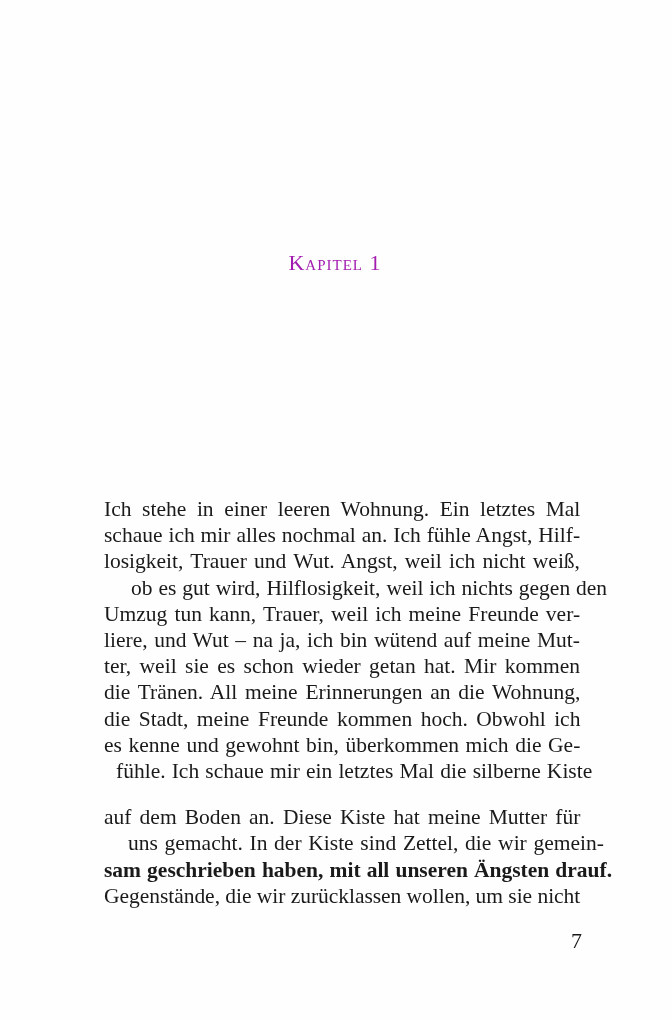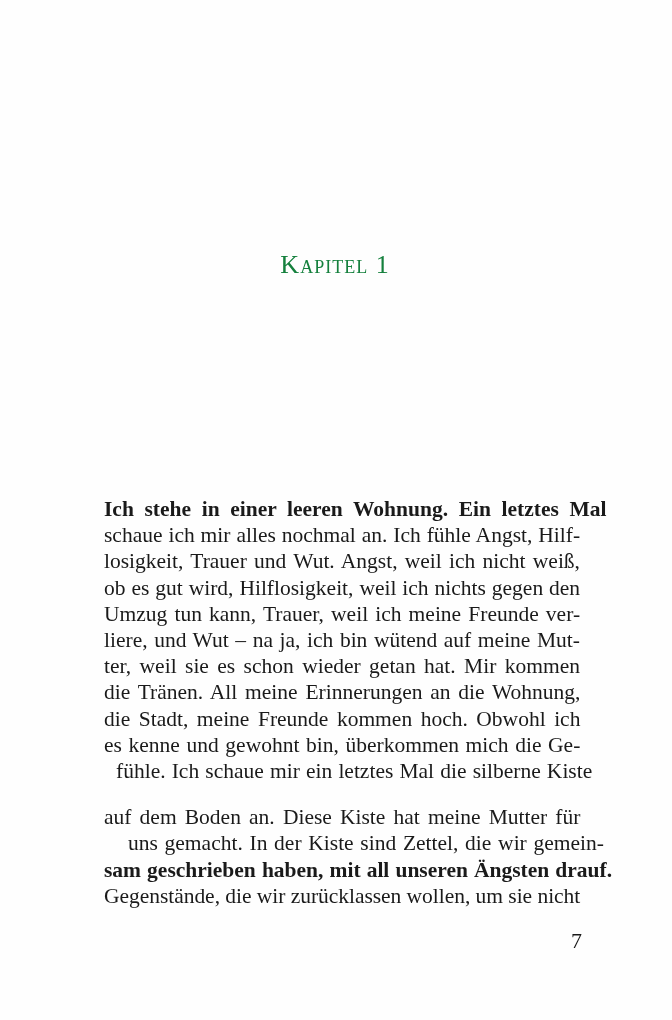--- a/index.html
+++ b/index.html
@@ -1,21 +1,21 @@
 <!DOCTYPE html>
 <html><head>
   <meta charset="utf-8">
   <style>
     html, body { margin: 0; padding: 0; background: #ffffff; }
     body { width: 672px; height: 1020px; position: relative; overflow: hidden; }
     .page { position: absolute; left: 0; top: 0; width: 672px; height: 1020px; background: #fefefe; }
     .chapter-title {
       position: absolute; top: 250px; left: 0; width: 670px; text-align: center;
       font-family: "Liberation Serif", "DejaVu Serif", serif;
-      font-size: 26px; color: #15803d; letter-spacing: 1px;
+      font-size: 22px; color: #a21caf; letter-spacing: 1px;
       font-variant: small-caps;
     }
     .body-text {
       position: absolute; left: 104px; top: 496px; width: 476px;
       font-family: "Liberation Serif", "DejaVu Serif", serif;
       font-size: 21.5px; line-height: 26.2px; color: #1a1a1a;
     }
     .line { display: block; white-space: nowrap; text-align: justify; text-align-last: justify; }
     .line.last { text-align-last: justify; }
     .page-number {
@@ -24,24 +24,24 @@
       font-size: 22px; color: #1a1a1a;
     }
   </style>
 </head>
 <body>
 
 <div class="page">
   <div class="chapter-title">Kapitel 1</div>
 
   <div class="body-text">
-    <span class="line" style="display: block; word-spacing: 5.25px; font-weight: bold;">Ich stehe in einer leeren Wohnung. Ein letztes Mal</span>
+    <span class="line" style="display: block; word-spacing: 5.25px;">Ich stehe in einer leeren Wohnung. Ein letztes Mal</span>
     <span class="line" style="display: block; word-spacing: 0.555556px;">schaue ich mir alles nochmal an. Ich fühle Angst, Hilf-</span>
     <span class="line" style="display: block; word-spacing: 1.875px;">losigkeit, Trauer und Wut. Angst, weil ich nicht weiß,</span>
-    <span class="line" style="display: block; word-spacing: 0.555556px;">ob es gut wird, Hilflosigkeit, weil ich nichts gegen den</span>
+    <span class="line" style="display: block; word-spacing: 0.555556px; margin-left: 27px;">ob es gut wird, Hilflosigkeit, weil ich nichts gegen den</span>
     <span class="line" style="display: block; word-spacing: 1.75px;">Umzug tun kann, Trauer, weil ich meine Freunde ver-</span>
     <span class="line" style="display: block; word-spacing: 1.18182px;">liere, und Wut – na ja, ich bin wütend auf meine Mut-</span>
     <span class="line" style="display: block; word-spacing: 3px;">ter, weil sie es schon wieder getan hat. Mir kommen</span>
     <span class="line" style="display: block; word-spacing: 2.42857px;">die Tränen. All meine Erinnerungen an die Wohnung,</span>
     <span class="line" style="display: block; word-spacing: 3.14286px;">die Stadt, meine Freunde kommen hoch. Obwohl ich</span>
     <span class="line" style="display: block; word-spacing: 1.25px;">es kenne und gewohnt bin, überkommen mich die Ge-</span>
     <span class="line" style="display: block; word-spacing: 0.777778px; margin-left: 12px;">fühle. Ich schaue mir ein letztes Mal die silberne Kiste</span>
     <span class="line" style="display: block; word-spacing: 2.77778px; margin-top: 20px;">auf dem Boden an. Diese Kiste hat meine Mutter für</span>
     <span class="line" style="display: block; word-spacing: 1.33333px; margin-left: 24px;">uns gemacht. In der Kiste sind Zettel, die wir gemein-</span>
     <span class="line" style="display: block; word-spacing: 0.714286px; font-weight: bold;">sam geschrieben haben, mit all unseren Ängsten drauf.</span>

